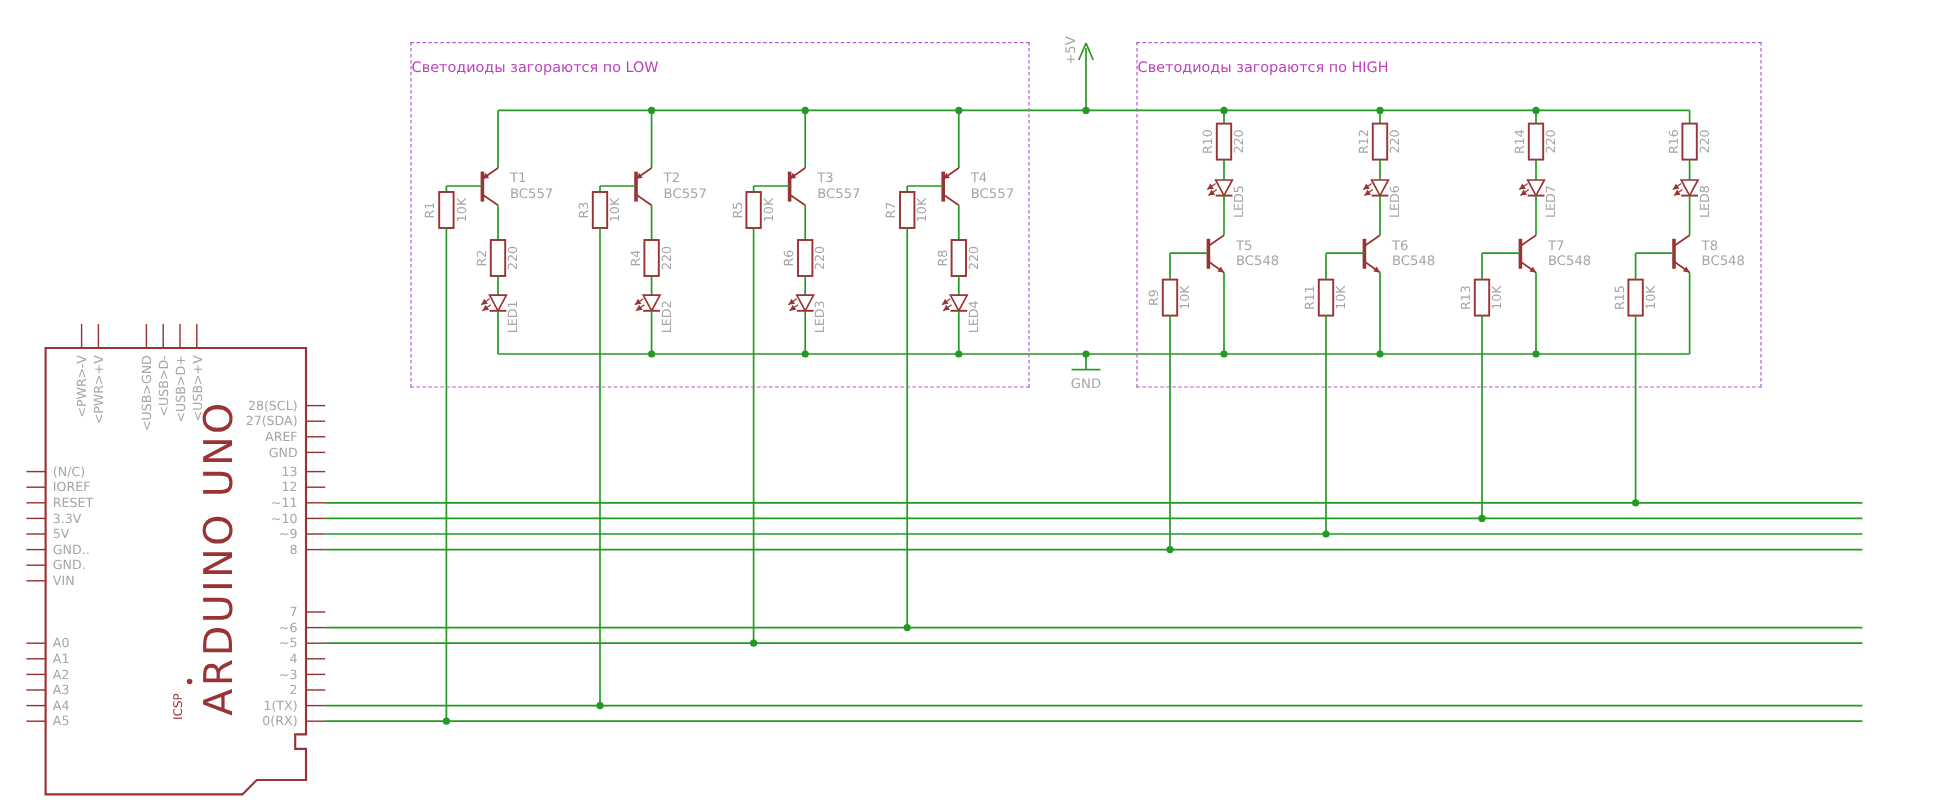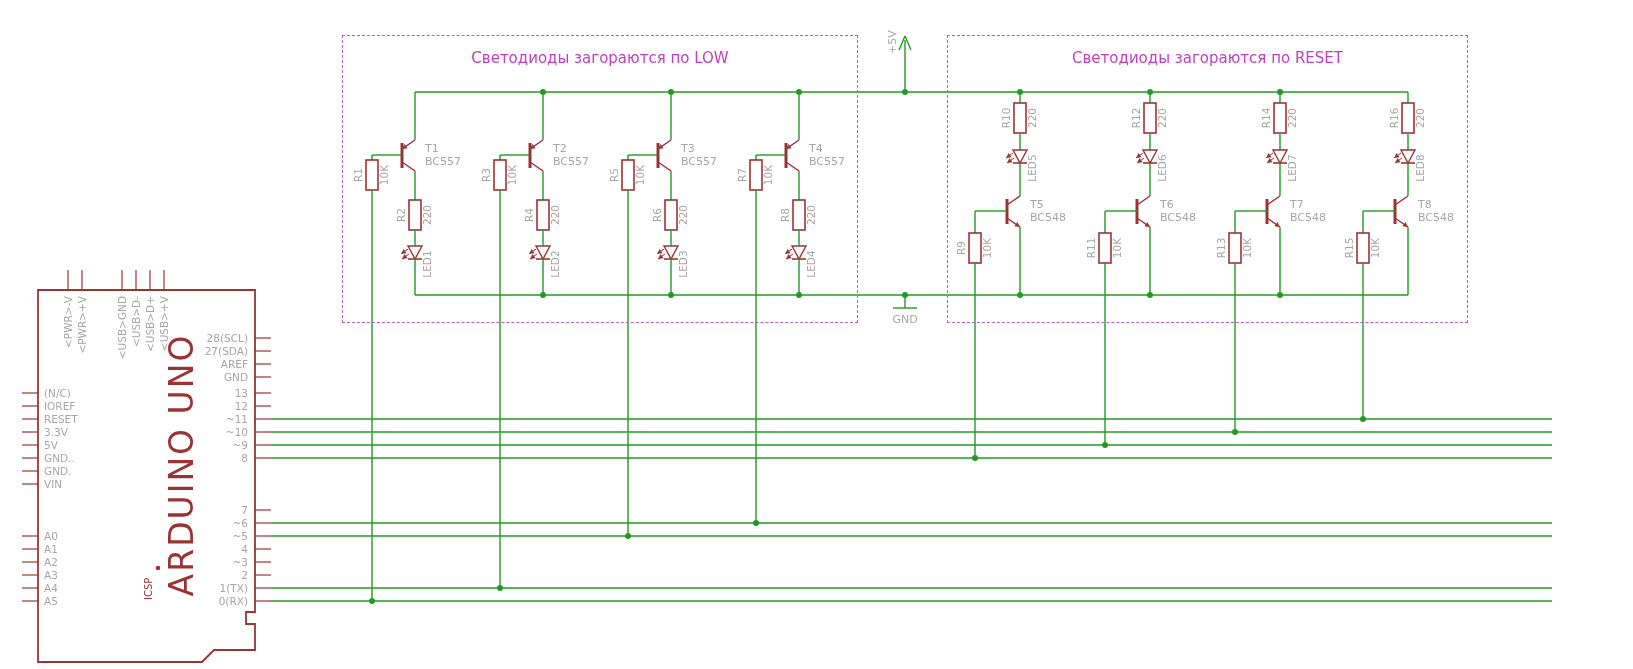--- a/index.html
+++ b/index.html
@@ -3,21 +3,21 @@
 <meta charset="utf-8">
 <style>
   html,body{margin:0;padding:0;background:#ffffff;}
   .stage{position:relative;width:1633px;height:669px;background:#ffffff;overflow:hidden;
          font-family:"DejaVu Sans",sans-serif;}
   .stage svg{position:absolute;left:0;top:0;}
   svg text{font-family:"DejaVu Sans",sans-serif;}
   .frame{position:absolute;border:1.5px dashed #b05fd0;box-sizing:border-box;}
   .frame-low{left:342px;top:35px;width:516px;height:288px;}
   .frame-high{left:947px;top:35px;width:521px;height:288px;}
-  .frame-title{margin-top:13px;text-align:center;color:#bf3fbf;font-size:15px;}
+  .frame-title{margin-top:13px;color:#bf3fbf;font-size:12px;}
 </style>
 </head>
 <body>
 
 <div class="stage">
   <svg id="schematic" width="1633" height="669" viewBox="0 0 1633 669">
       <line x1="415" y1="92" x2="1408" y2="92" stroke="#239a23" stroke-width="1.4"></line>
       <line x1="415" y1="295" x2="1408" y2="295" stroke="#239a23" stroke-width="1.4"></line>
       <line x1="905" y1="40" x2="905" y2="92" stroke="#239a23" stroke-width="1.4"></line>
       <circle cx="905" cy="92" r="3" fill="#239a23"></circle>
@@ -342,15 +342,15 @@
       <line x1="255" y1="601" x2="271" y2="601" stroke="#9a3434" stroke-width="1.2"></line>
       <text text-anchor="end" font-size="10.5" fill="#a6a6a6" x="248" y="604.5">0(RX)</text>
       <text text-anchor="middle" font-size="33" fill="#9a3434" transform="translate(193 465) rotate(-90)" letter-spacing="2">ARDUINO UNO</text>
       <text text-anchor="start" font-size="10" fill="#9a3434" transform="translate(152 600) rotate(-90)">ICSP</text>
       <circle cx="158" cy="568" r="2.3" fill="#9a3434"></circle>
     </svg>
   <div class="frame frame-low" style="border-color: rgb(176, 95, 208);">
     <div class="frame-title" style="color: rgb(191, 63, 191);">Светодиоды загораются по LOW</div>
   </div>
   <div class="frame frame-high" style="border-color: rgb(176, 95, 208);">
-    <div class="frame-title" style="color: rgb(191, 63, 191);">Светодиоды загораются по RESET</div>
+    <div class="frame-title" style="color: rgb(191, 63, 191);">Светодиоды загораются по HIGH</div>
   </div>
 </div>
 
 </body></html>

